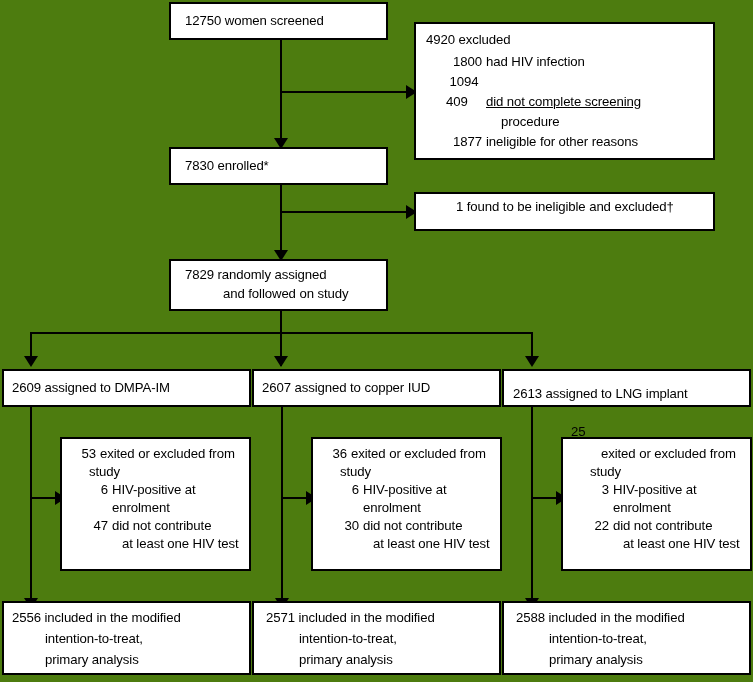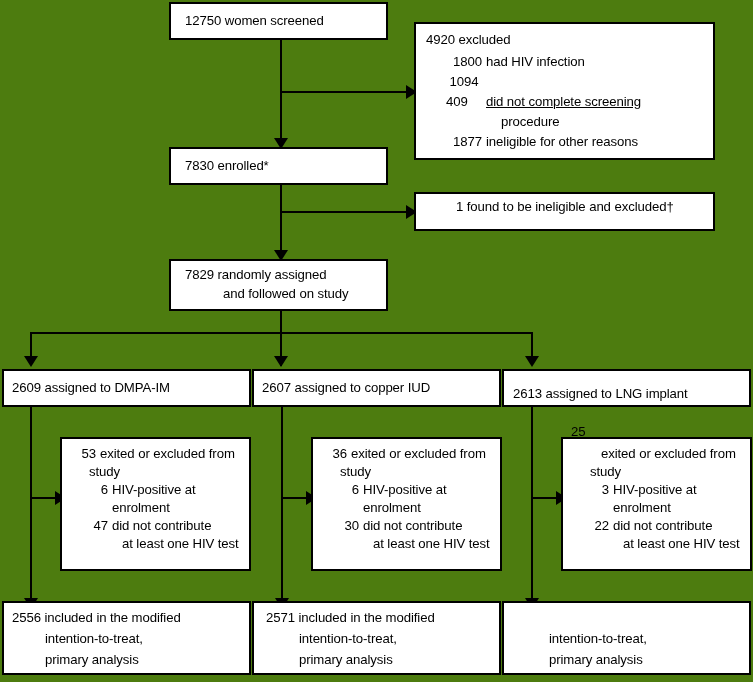--- a/index.html
+++ b/index.html
@@ -162,16 +162,17 @@
 
   <div class="txt" style="left:583px;top:481px;width:26px;text-align:right;">3</div>
   <div class="txt" style="left:613px;top:481px;">HIV-positive at</div>
   <div class="txt" style="left:613px;top:499px;">enrolment</div>
 
   <div class="txt" style="left:583px;top:517px;width:26px;text-align:right;">22</div>
   <div class="txt" style="left:613px;top:517px;">did not contribute</div>
   <div class="txt" style="left:623px;top:535px;">at least one HIV test</div>
 
   <div class="box" style="left:502px;top:601px;width:249px;height:74px;"></div>
+  <div class="txt" style="left:516px;top:609px;">2588 included in the modified</div>
   <div class="txt" style="left:549px;top:630px;">intention-to-treat,</div>
   <div class="txt" style="left:549px;top:651px;">primary analysis</div>
 
 </div>
 
 </body></html>

